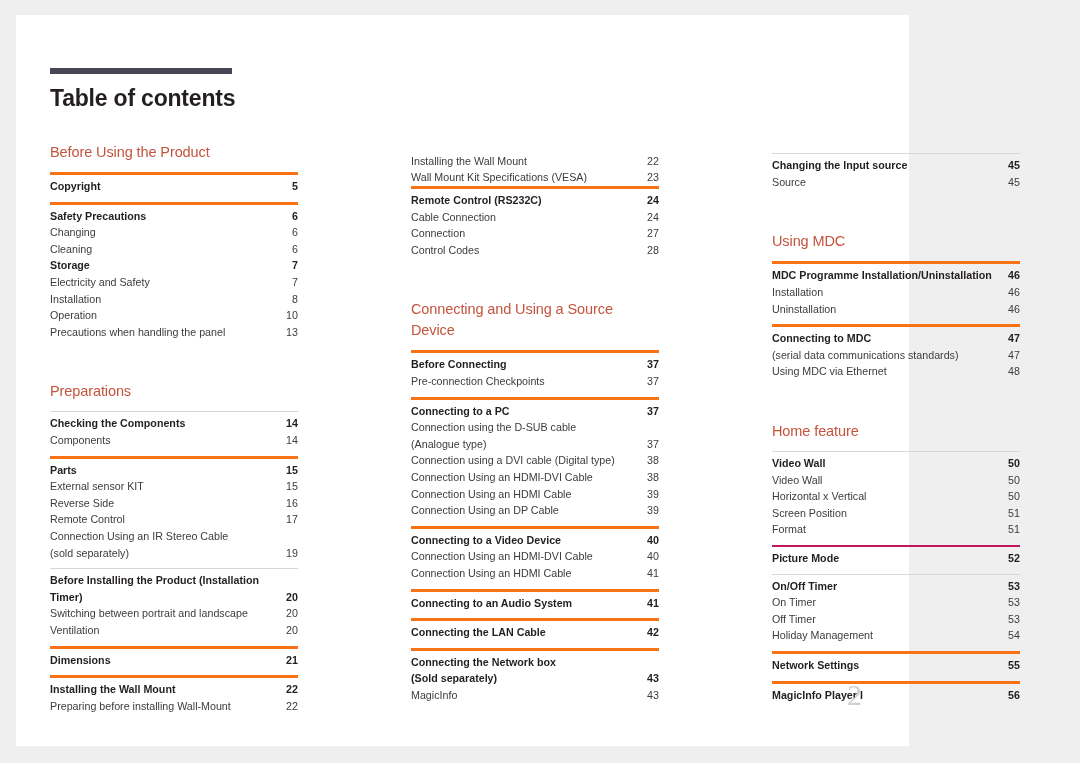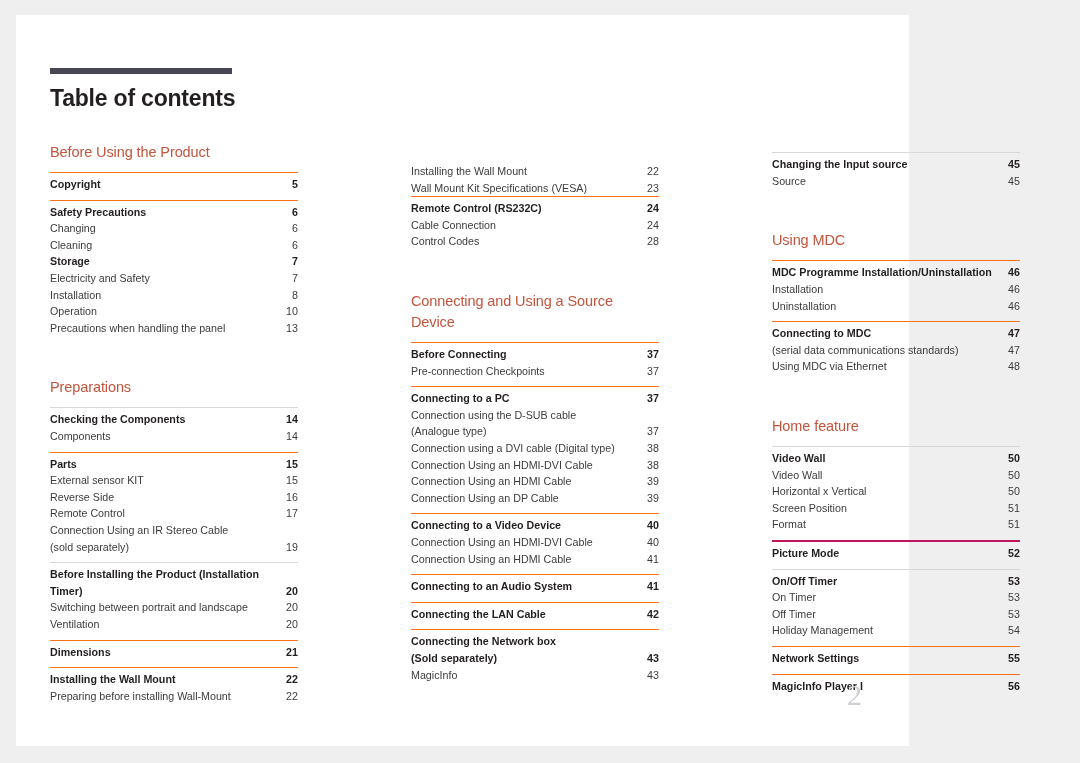--- a/index.html
+++ b/index.html
@@ -59,21 +59,21 @@
   .section-heading {
     color: #c4543c;
     font-size: 14.5px;
     font-weight: normal;
     line-height: 1.45;
     margin: 0 0 9px 0;
     letter-spacing: -0.1px;
   }
   .spacer-lg { height: 34px; }
   .group {
-    border-top: 1px solid #f97316;
+    border-top: 3px solid #f97316;
     padding-top: 3px;
     margin-bottom: 7px;
   }
   .group.light {
     border-top: 1px solid #d8d8d8;
   }
   .group.purple {
     border-top: 2px solid #be185d;
   }
   .group.none {
@@ -253,20 +253,24 @@
         <div class="group">
           <div class="entry bold">
             <span class="label">Remote Control (RS232C)</span>
             <span class="pg">24</span>
           </div>
           <div class="entry">
             <span class="label">Cable Connection</span>
             <span class="pg">24</span>
           </div>
           <div class="entry">
+            <span class="label">Connection</span>
+            <span class="pg">27</span>
+          </div>
+          <div class="entry">
             <span class="label">Control Codes</span>
             <span class="pg">28</span>
           </div>
         </div>
         <div class="spacer-lg"></div>
         <div class="section-heading">Connecting and Using a Source Device</div>
         <div class="group">
           <div class="entry bold">
             <span class="label">Before Connecting</span>
             <span class="pg">37</span>

